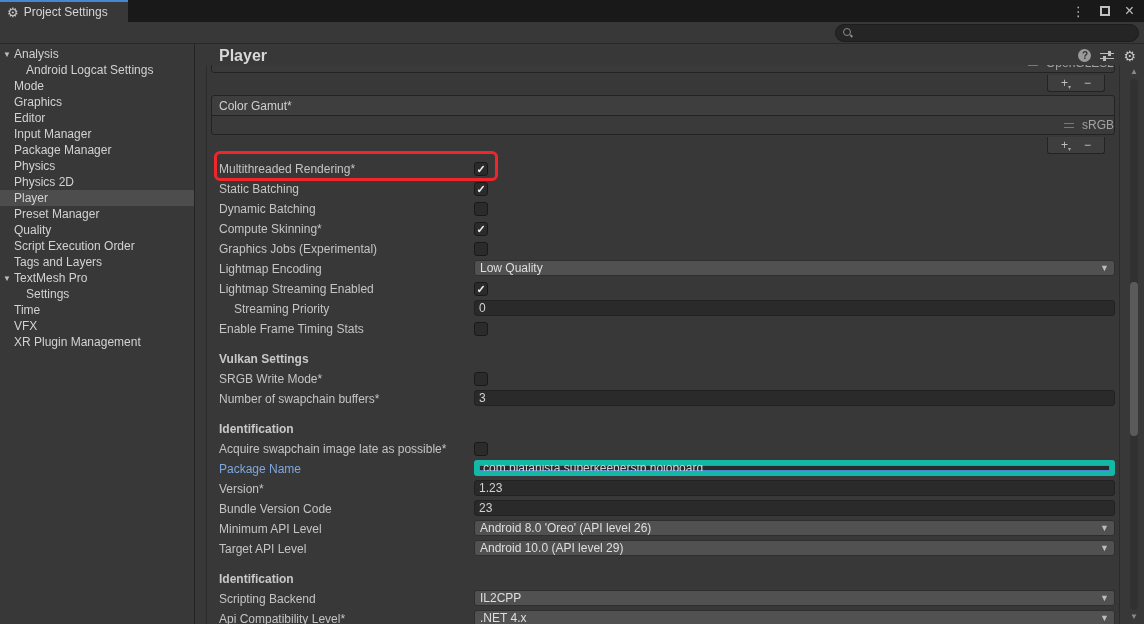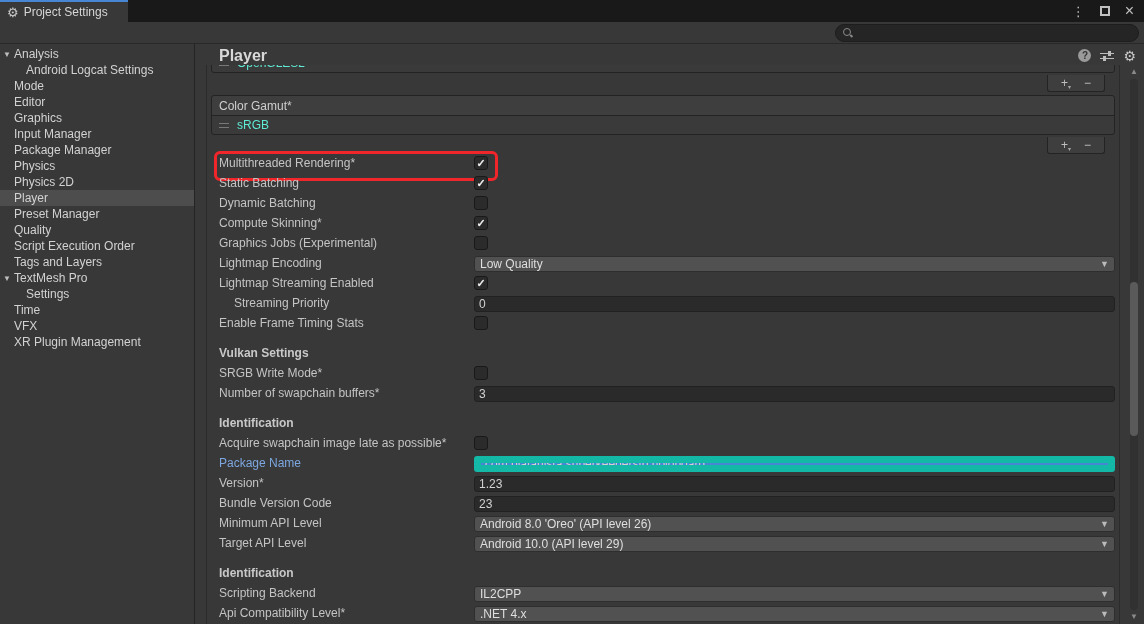--- a/index.html
+++ b/index.html
@@ -41,42 +41,42 @@
   .preset-ic { width:14px; height:12px; position:relative; display:inline-block; }
   .preset-ic::before { content:""; position:absolute; left:0; right:0; top:3px; height:1.6px; background:#bdbdbd; box-shadow:0 5px 0 #bdbdbd; }
   .preset-ic::after { content:""; position:absolute; top:1px; left:8px; width:2.5px; height:5.4px; background:#bdbdbd; box-shadow:-5px 5px 0 #bdbdbd; }
   .hdr-gear { font-size:14px; color:#c8c8c8; line-height:1; }
 
   .scroll-wrap { flex:1; position:relative; min-height:0; overflow:hidden; }
   .settings-frame { position:absolute; left:11px; right:24px; top:0; bottom:0; border-left:1px solid #2b2b2b; border-right:1px solid #2b2b2b; overflow:hidden; }
 
   
   .rlists { padding:0 4px; }
-  .rlist-item { height:20px; background:#3a3a3a; border:1px solid #232323; border-radius:3px; display:flex; align-items:center; gap:8px; padding-left:7px; color:#5eead4; }
+  .rlist-item { height:20px; background:#3a3a3a; border:1px solid #232323; border-radius:3px; display:flex; align-items:center; gap:8px; padding-left:7px; color:#a3a3a3;justify-content:flex-end; }
   .rlist-item.clip-top { margin-top:-12px; }
   .rlist-header { height:21px; background:#3e3e3e; border:1px solid #232323; border-radius:3px 3px 0 0; display:flex; align-items:center; padding-left:7px; color:#cfcfcf; margin-top:3px; }
   .rlist-header + .rlist-item { border-radius:0 0 3px 3px; margin-top:-1px; }
   .drag-h { width:10px; height:5px; border-top:1px solid #787878; border-bottom:1px solid #787878; display:inline-block; flex:0 0 auto; }
   .rlist-footer { height:17px; margin:2px 10px 0 0; display:flex; justify-content:flex-end; }
   .rlist-footer .btns { width:58px; background:#3e3e3e; border:1px solid #232323; border-top:none; border-radius:0 0 3px 3px; display:flex; align-items:center; justify-content:space-evenly; }
   .lf-btn { color:#c0c0c0; font-size:12px; line-height:1; position:relative; cursor:default; }
   .lf-btn .mini-caret { font-size:6px; color:#a8a8a8; position:relative; top:2px; }
 
   
   .rows { margin-top:2px; }
-  .row { height:20px; display:flex; align-items:flex-start; padding:0 4px 0 12px; position:relative; }
+  .row { height:20px; display:flex; align-items:flex-end; padding:0 4px 0 12px; position:relative; }
   .row-label { width:255px; flex:0 0 auto; color:#c4c4c4; white-space:nowrap; overflow:hidden; }
   .row-label.blue { color:#7da7e0; }
   .row-label.ind { padding-left:15px; }
   .row.section-row { margin-top:10px; }
   .section-title { font-weight:bold; color:#c8c8c8; }
   .ctrl { flex:1; display:flex; align-items:center; min-width:0; }
   .cbox { width:14px; height:14px; background:#2b2b2b; border:1px solid #191919; border-radius:3px; display:flex; align-items:center; justify-content:center; color:#ececec; font-size:11px; font-weight:bold; line-height:1; }
   .tfield { width:100%; height:16px; background:#2a2a2a; border:1px solid #212121; border-radius:3px; color:#d2d2d2; font:inherit; padding:0 4px; outline:none; }
-  .tfield.focused { border:7px solid #14b8a6; box-shadow:0 0 0 1px #4686d3 inset; }
+  .tfield.focused { border:5px solid #14b8a6; box-shadow:0 0 0 1px #4686d3 inset; }
   .ddown { width:100%; height:16px; background:#515151; border:1px solid #2e2e2e; border-radius:3px; display:flex; align-items:center; padding:0 5px; color:#dfdfdf; }
   .ddown .dval { flex:1; white-space:nowrap; overflow:hidden; }
   .ddown .darr { font-size:9px; color:#bbbbbb; flex:0 0 auto; }
   .red-box { position:absolute; left:7px; top:-5px; width:284px; height:30px; border:3px solid #f1262b; border-radius:6px; pointer-events:none; }
 
   
   .vscroll { position:absolute; right:2px; top:0; bottom:0; width:16px; background:#383838; }
   .vs-arrow { position:absolute; left:0; width:16px; height:14px; color:#8a8a8a; font-size:8px; text-align:center; line-height:14px; }
   .vs-up { top:0; } .vs-down { bottom:0; }
   .vs-track { position:absolute; left:4px; top:14px; bottom:14px; width:8px; background:#313131; border-radius:4px; }
@@ -116,25 +116,25 @@
         <div class="side-item indent">
           <div class="tri" style="display: inline-block;"></div>
           <div class="side-label">Android Logcat Settings</div>
         </div>
         <div class="side-item">
           <div class="tri" style="display: inline-block;"></div>
           <div class="side-label">Mode</div>
         </div>
         <div class="side-item">
           <div class="tri" style="display: inline-block;"></div>
+          <div class="side-label">Graphics</div>
+        </div>
+        <div class="side-item">
+          <div class="tri" style="display: inline-block;"></div>
           <div class="side-label">Editor</div>
-        </div>
-        <div class="side-item">
-          <div class="tri" style="display: inline-block;"></div>
-          <div class="side-label">Graphics</div>
         </div>
         <div class="side-item">
           <div class="tri" style="display: inline-block;"></div>
           <div class="side-label">Input Manager</div>
         </div>
         <div class="side-item">
           <div class="tri" style="display: inline-block;"></div>
           <div class="side-label">Package Manager</div>
         </div>
         <div class="side-item">

